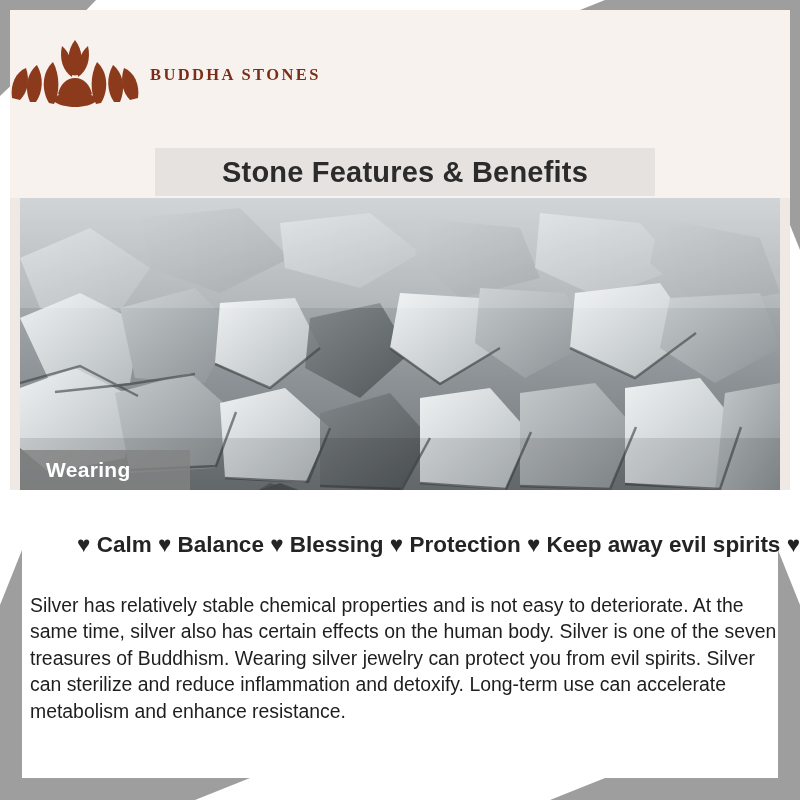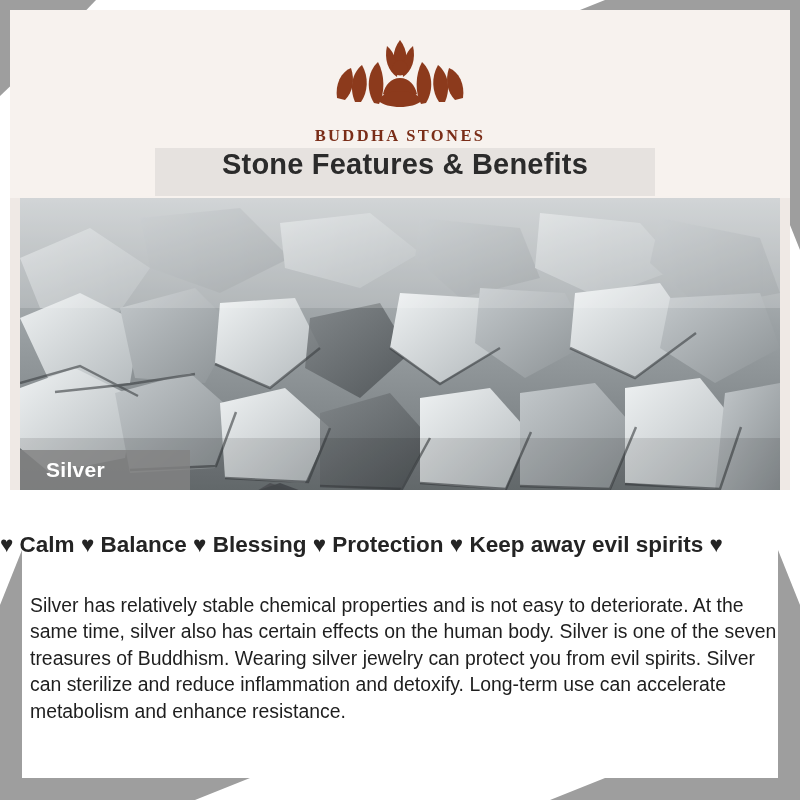--- a/index.html
+++ b/index.html
@@ -60,39 +60,39 @@
     position: absolute;
     top: 10px; left: 10px;
     width: 780px; height: 188px;
     background: #f7f2ee;
   }
 
   
   .logo-wrap {
     position: absolute;
     top: 24px; left: 0; width: 800px;
-    display: flex; flex-direction: column; align-items: center;
+    display: flex; align-items: center;
   }
   .logo-mark { width: 150px; height: 96px; display: block; }
   .logo-text {
     margin-top: 6px;
     font-family: "Liberation Serif", serif;
     font-size: 16.5px;
     letter-spacing: 2.4px;
     color: #7a2d18;
     font-weight: 700;
   }
 
   
   .title-band {
     position: absolute;
     top: 148px; left: 155px;
     width: 500px; height: 48px;
     background: #e6e2df;
-    display: flex; align-items: flex-start; justify-content: center;
+    display: flex; align-items: center; justify-content: center;
   }
   .title-band .title-text {
     font-size: 29px;
     font-weight: bold;
     color: #2b2b2b;
     letter-spacing: 0.2px;
   }
 
   
   .hero {
@@ -117,21 +117,21 @@
     font-size: 21px;
     font-weight: bold;
     margin-left: 26px;
     letter-spacing: 0.3px;
   }
 
   
   .benefits {
     position: absolute;
     top: 532px; left: 0; width: 800px;
-    text-align: left;
+    text-align: right;
     font-size: 22.5px;
     font-weight: bold;
     color: #242424;
     white-space: nowrap;
   }
 
   
   .body-text {
     position: absolute;
     top: 592px; left: 30px;
@@ -289,20 +289,20 @@
       <g opacity="0.9">
         <polygon points="215,300 260,285 300,300 290,345 225,348" fill="#4b5053"></polygon>
       </g>
 
       <rect x="0" y="0" width="760" height="110" fill="#ffffff" opacity="0.18"></rect>
       <rect x="0" y="240" width="760" height="52" fill="#000000" opacity="0.10"></rect>
     </svg>
   </div>
 
   <div class="name-ribbon">
-    <span class="stone-name">Silver</span>
+    <span class="stone-name">Wearing</span>
   </div>
 
   <div class="benefits">♥ Calm ♥ Balance ♥ Blessing ♥ Protection ♥ Keep away evil spirits ♥</div>
 
   <div class="body-text">Silver has relatively stable chemical properties and is not easy to deteriorate. At the same time, silver also has certain effects on the human body. Silver is one of the seven treasures of Buddhism. Wearing silver jewelry can protect you from evil spirits. Silver can sterilize and reduce inflammation and detoxify. Long-term use can accelerate metabolism and enhance resistance.</div>
 
 </div>
 
 </body></html>

